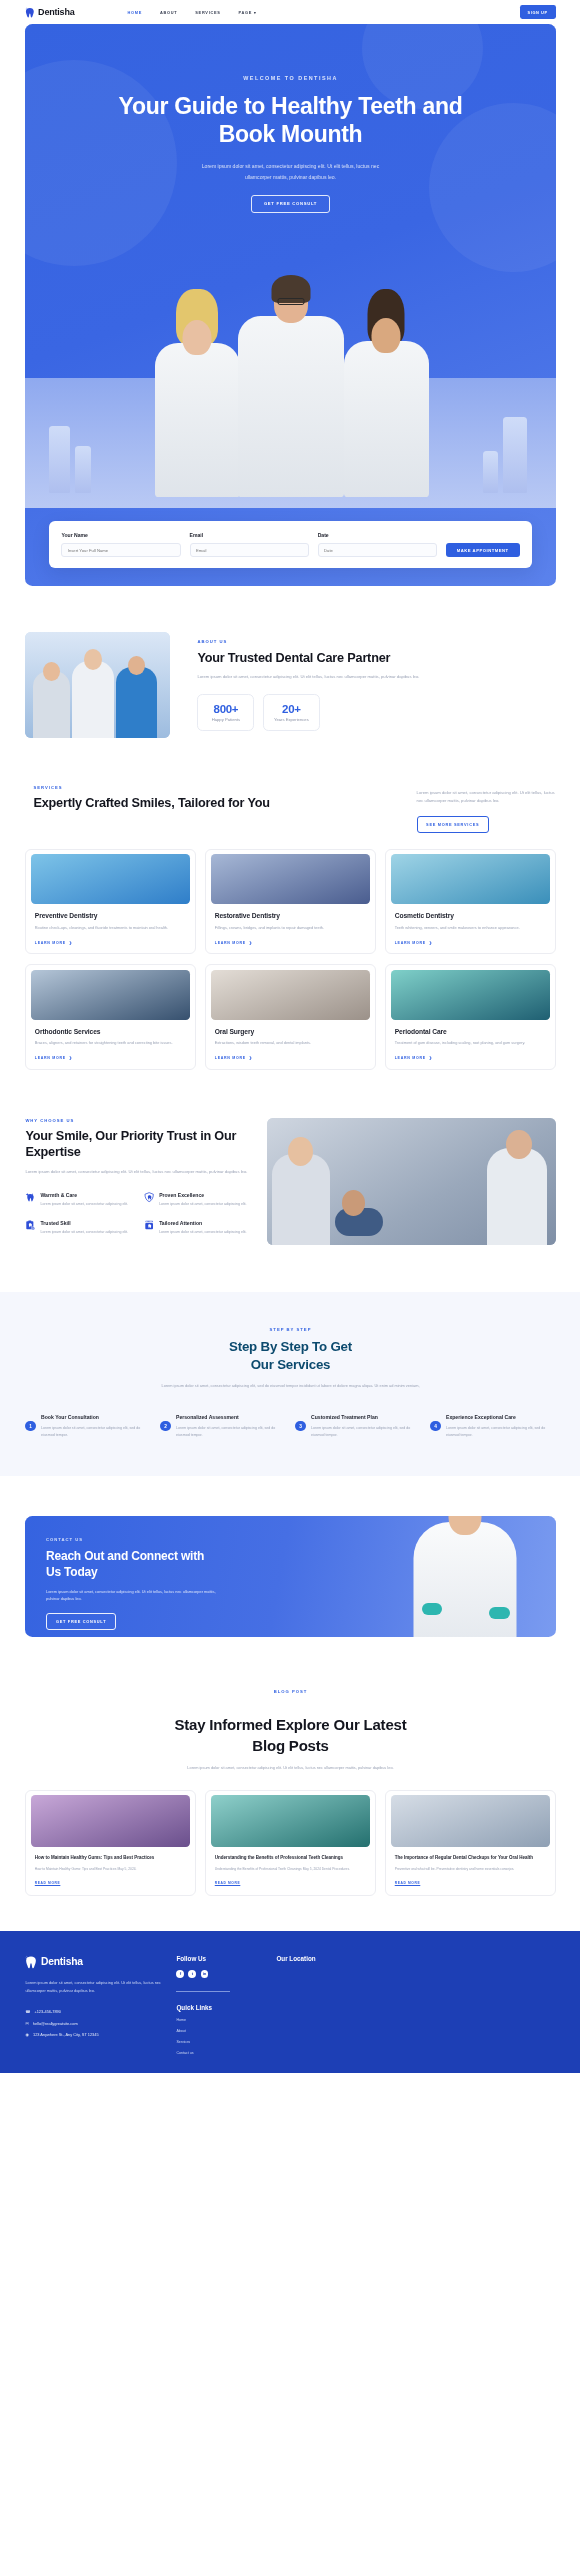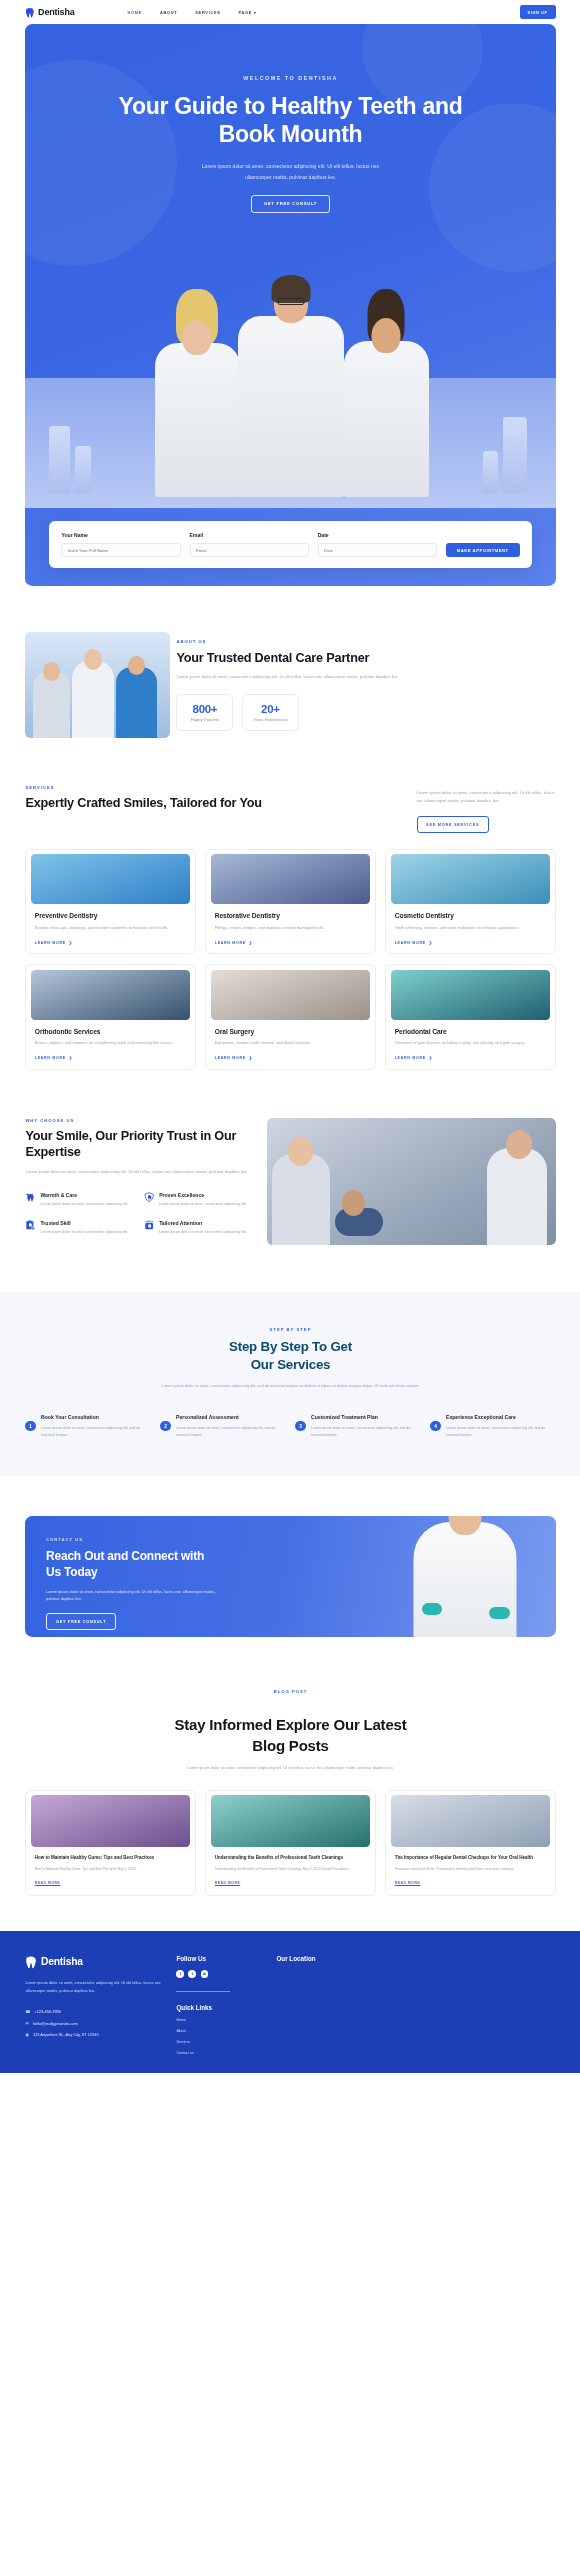--- a/index.html
+++ b/index.html
@@ -42,35 +42,35 @@
   .appt{position:absolute;left:24px;right:24px;bottom:18px;background:#fff;border-radius:6px;padding:11px 12px;
         box-shadow:0 6px 18px rgba(20,30,80,.12);display:flex;align-items:flex-end;gap:8.5px;}
   .field{flex:1;}
   .field label{display:block;font-size:5.1px;font-weight:700;color:#1c1f2b;margin-bottom:4.2px;}
   .field input{width:100%;height:14px;border:0.6px solid #e4e8f2;border-radius:3px;background:#fbfcfe;
                font-size:4.2px;color:#9aa2b5;padding:0 5.4px;font-family:inherit;}
   .appt-btn{background:#2f5fe0;color:#fff;border:none;border-radius:3px;height:14px;padding:0 11px;
             font-size:4.2px;font-weight:700;letter-spacing:0.5px;cursor:pointer;}
 
   
-  .about{display:flex;gap:6px;padding:46px 25.4px 0;align-items:flex-start;}
+  .about{display:flex;gap:27px;padding:46px 25.4px 0;align-items:flex-start;}
   .about-img{width:145px;height:106px;border-radius:6px;overflow:hidden;position:relative;flex:0 0 auto;
              background:linear-gradient(180deg,#cfe0f3,#a9c4e4);}
   .eyebrow-blue{font-size:4.2px;letter-spacing:1px;font-weight:700;color:#2f5fe0;}
   .h2{font-size:12.7px;line-height:1.3;font-weight:700;letter-spacing:-0.2px;color:#14161f;margin-top:5.4px;}
   .body-sm{font-size:4.2px;line-height:2;color:#9aa2b5;margin-top:7.3px;}
   .stats{display:flex;gap:8.5px;margin-top:12px;}
   .stat{width:57px;border:0.6px solid #e8ebf3;border-radius:5.4px;padding:7.9px 0;text-align:center;}
   .stat-num{font-size:11.5px;font-weight:700;color:#2f5fe0;letter-spacing:-0.3px;}
   .stat-lbl{font-size:4.2px;color:#8c93a6;margin-top:2.4px;}
 
   
   .services{padding:47px 25.4px 0;}
   .svc-head{display:flex;justify-content:space-between;align-items:flex-start;}
-  .svc-head-left{width:260px;}
+  .svc-head-left{width:260px;margin-left:8px;}
   .svc-head-right{width:139px;padding-top:3.6px;}
   .outline-btn{margin-top:11px;display:inline-block;border:0.6px solid #2f5fe0;color:#2f5fe0;background:#fff;
                font-size:3.9px;font-weight:700;letter-spacing:0.7px;padding:4.8px 8.5px;border-radius:3px;cursor:pointer;}
   .svc-grid{display:grid;grid-template-columns:repeat(3,1fr);gap:9.7px;margin-top:15.7px;}
   .svc-card{border:0.6px solid #ecedf2;border-radius:6px;padding:4.8px 4.8px 8.5px;background:#fff;}
   .svc-img{height:50px;border-radius:4.2px;overflow:hidden;position:relative;}
   .svc-card h3{font-size:6.7px;font-weight:700;color:#1c1f2b;margin:7.9px 3.6px 0;letter-spacing:-0.1px;}
   .svc-card p{font-size:3.9px;line-height:1.95;color:#9aa2b5;margin:4.8px 3.6px 0;}
   .learn{display:flex;align-items:center;gap:3px;margin:9px 3.6px 0;font-size:3.6px;font-weight:700;
          letter-spacing:0.7px;color:#2f5fe0;cursor:pointer;}

